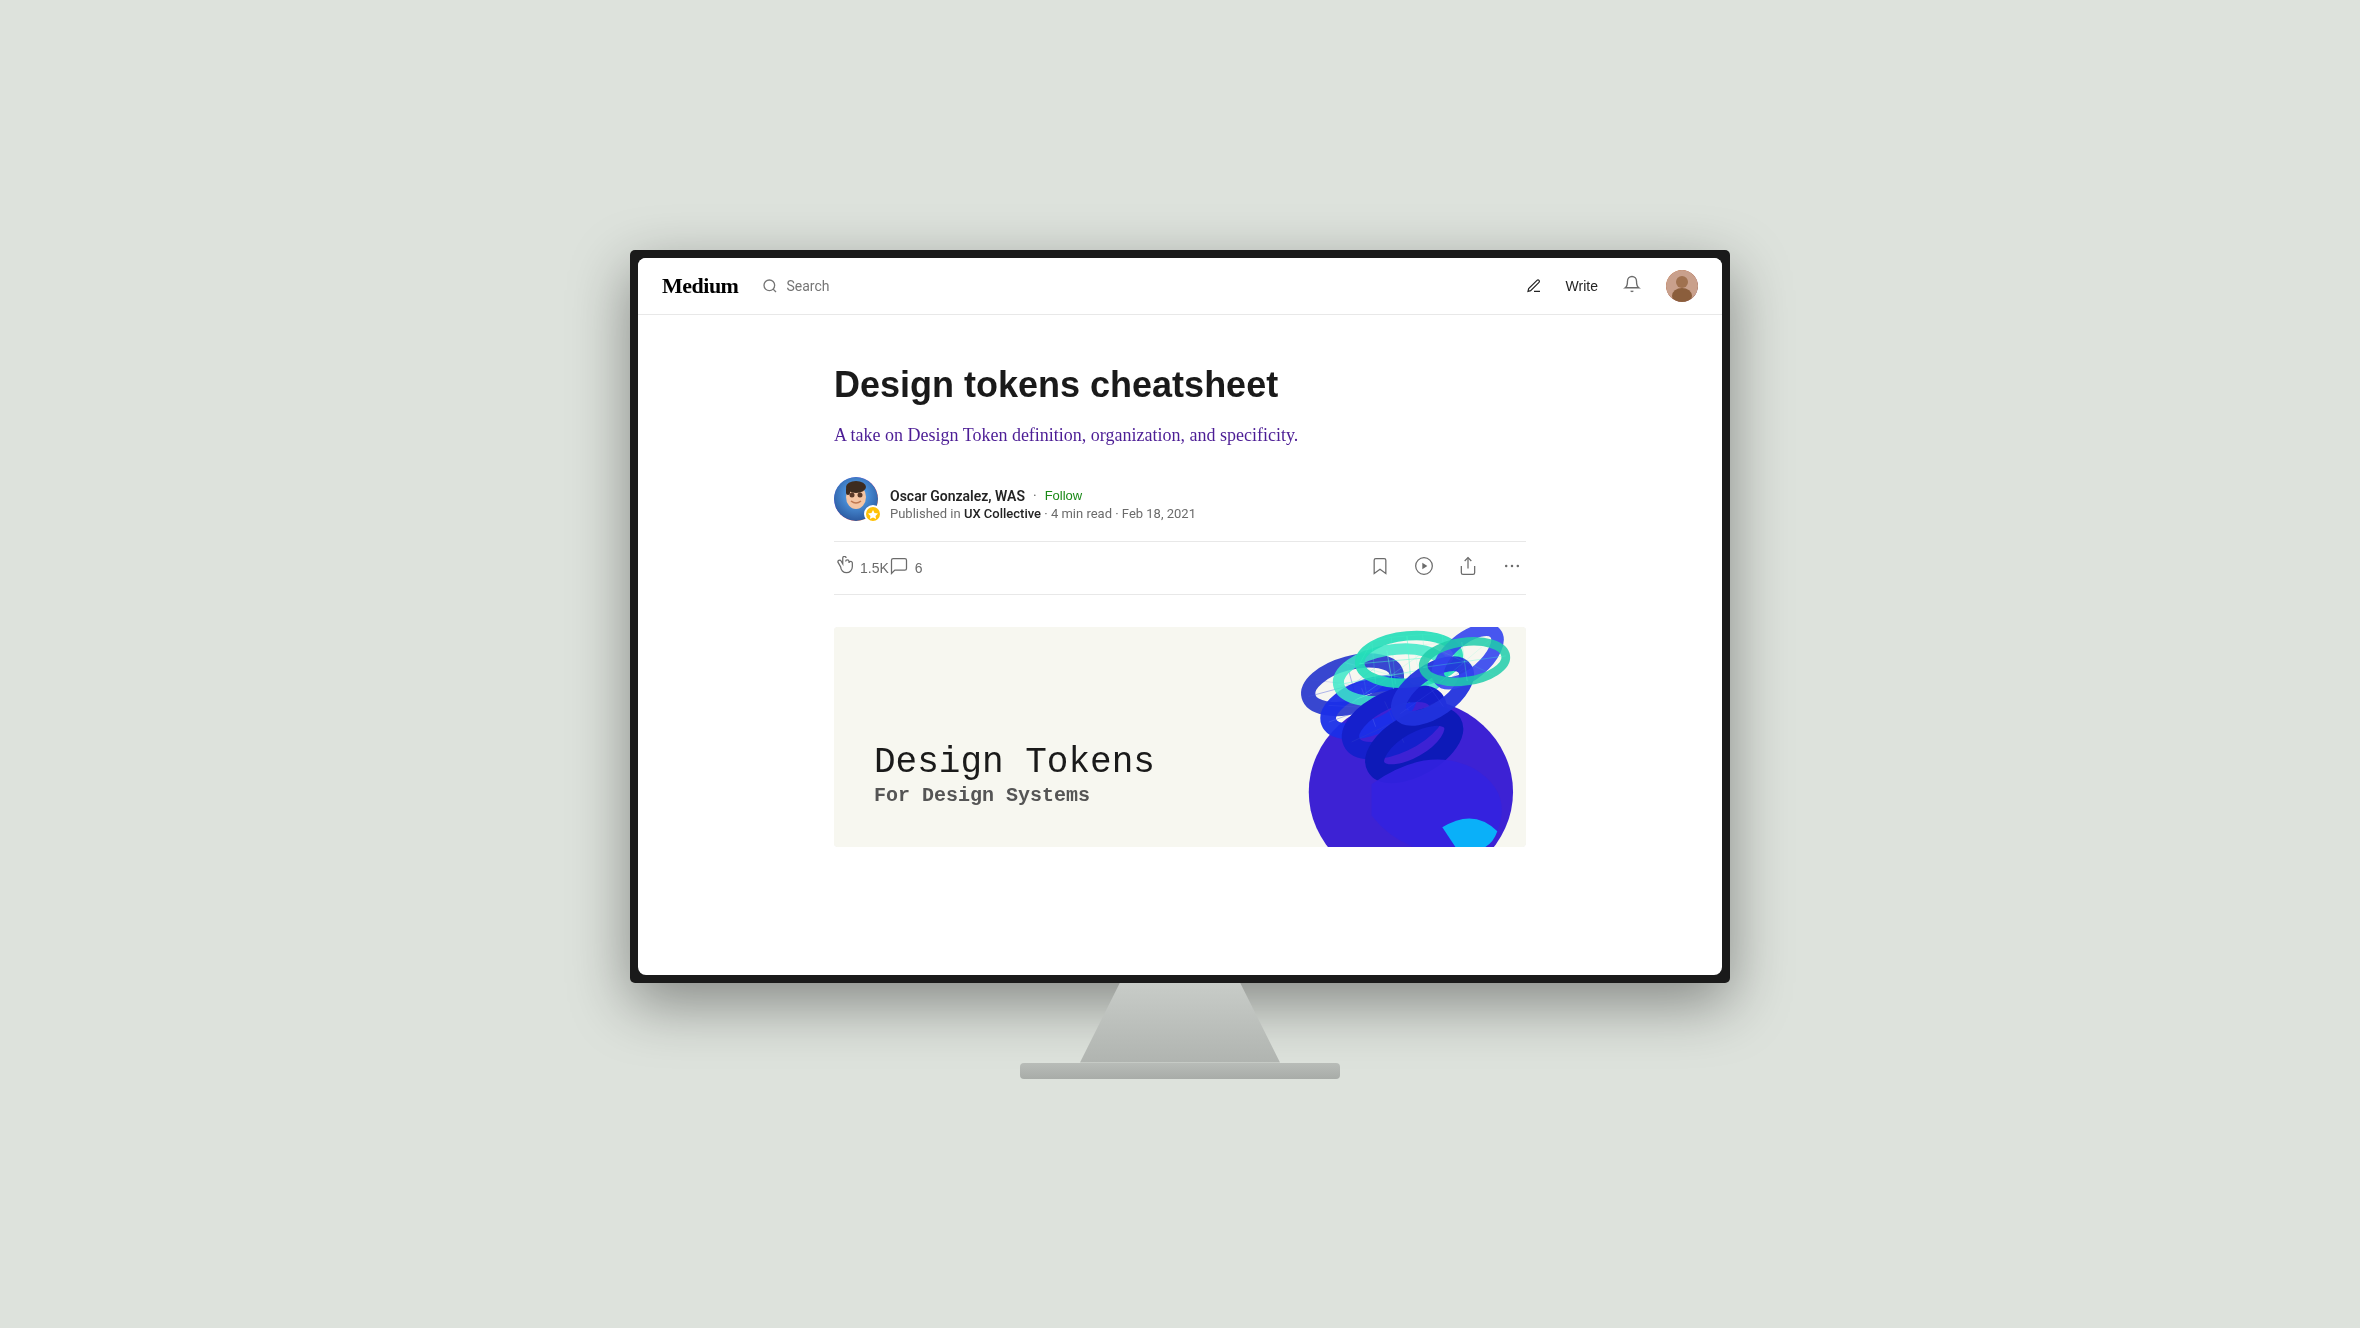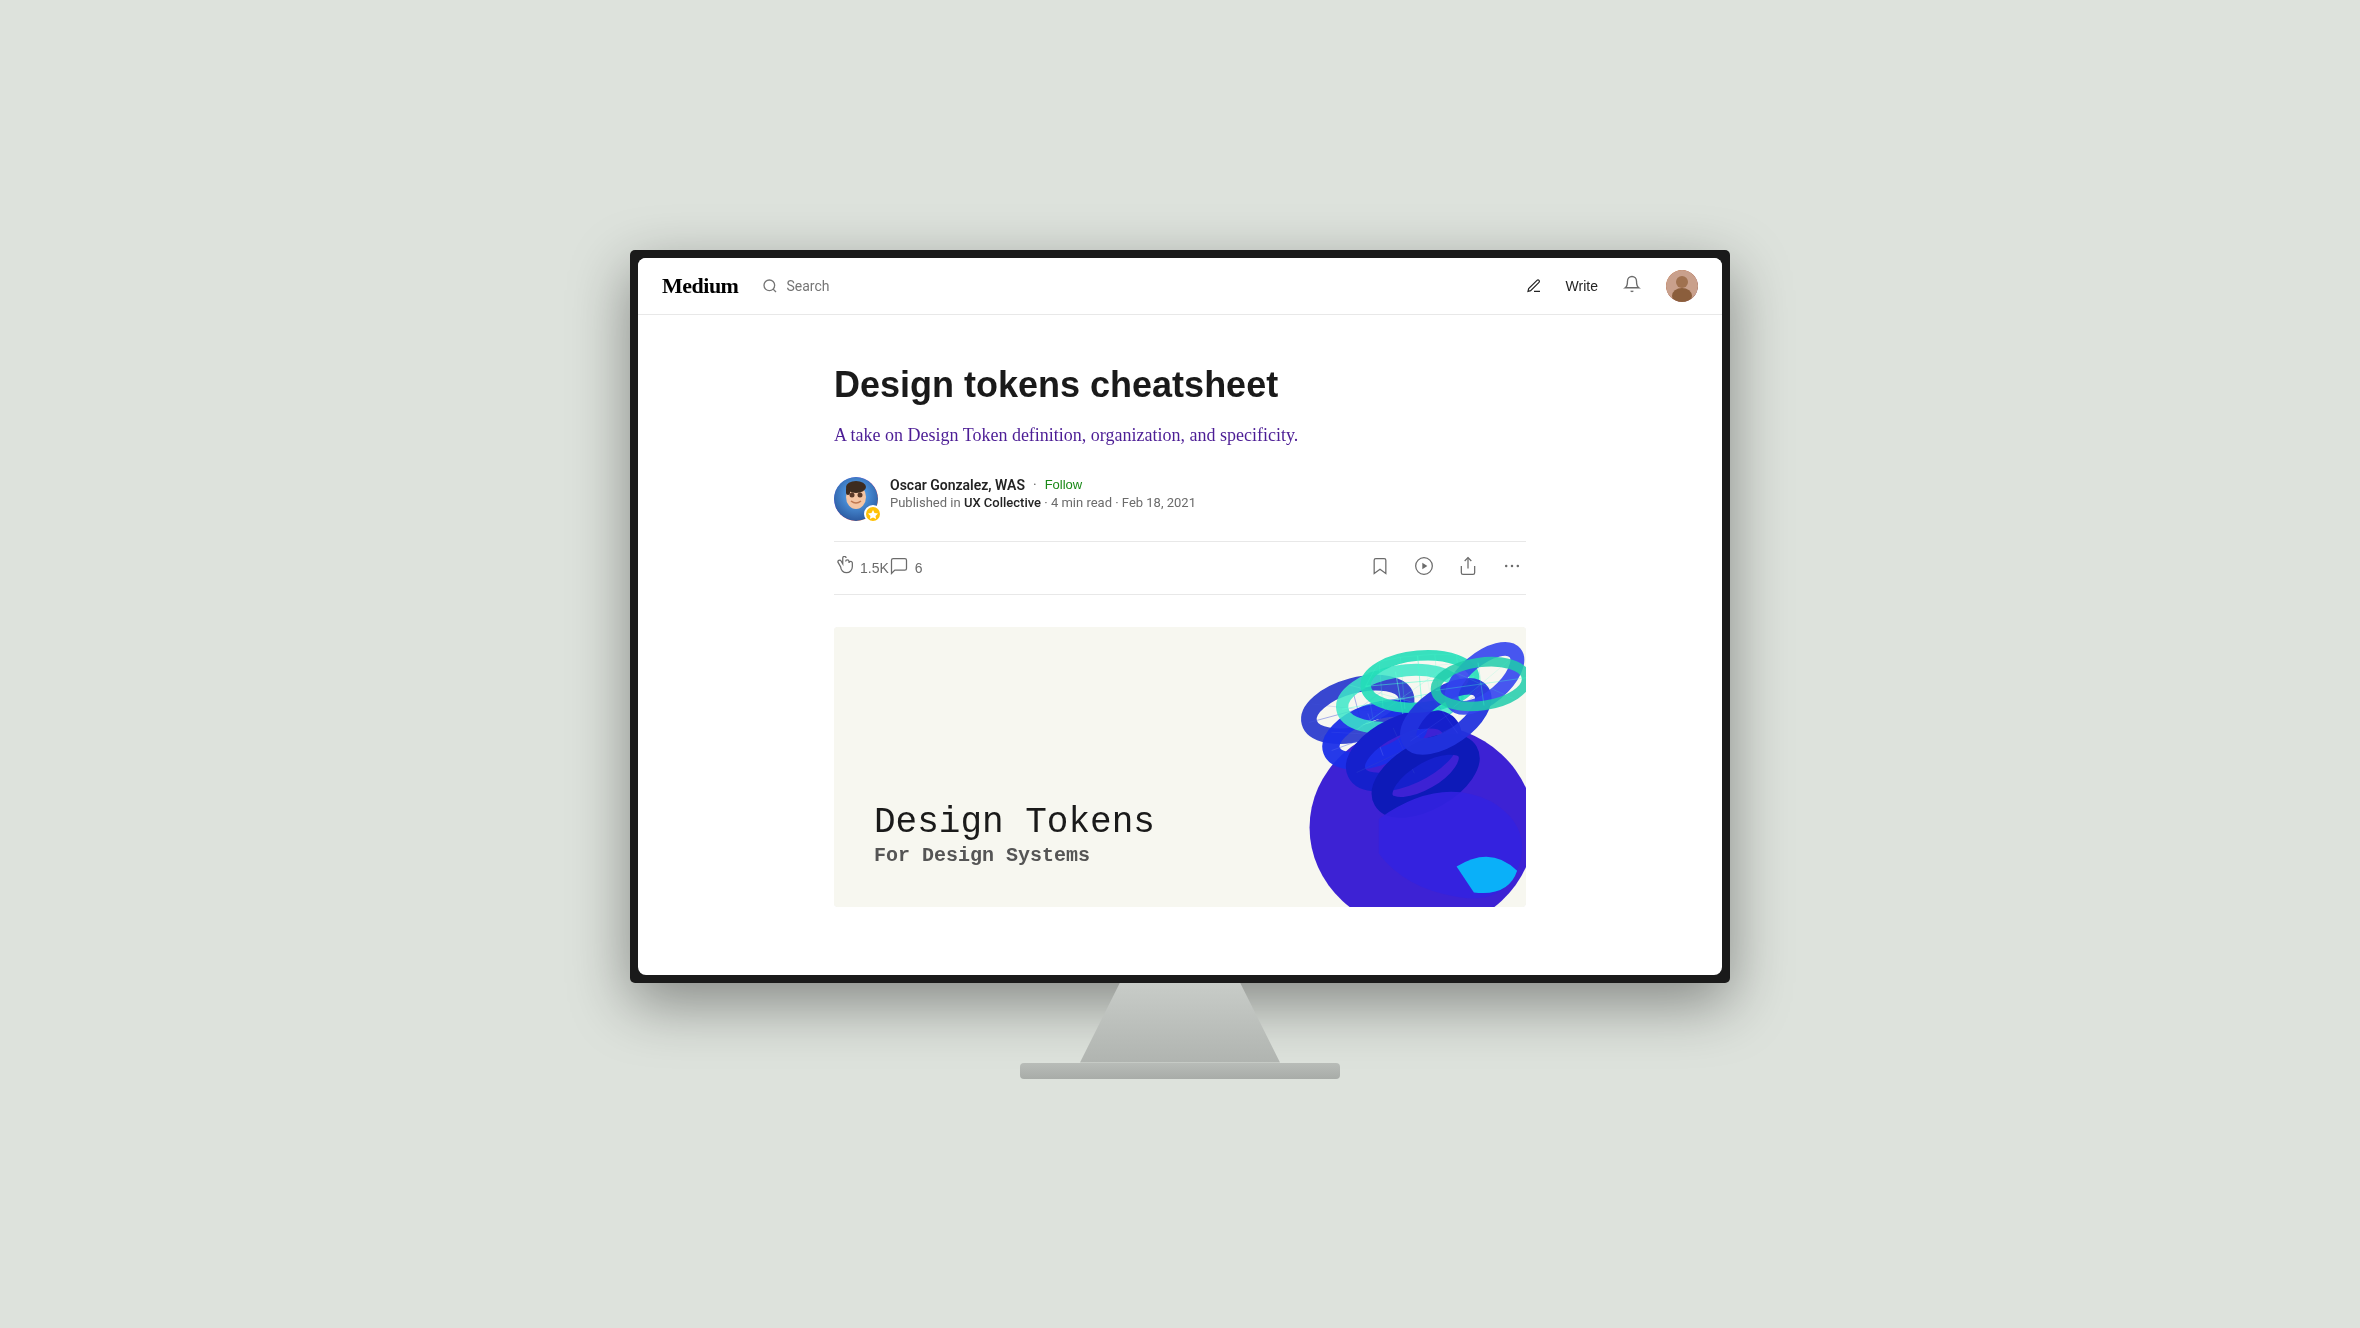--- a/index.html
+++ b/index.html
@@ -148,21 +148,21 @@
     .article-subtitle {
       font-size: 18px;
       color: #4c1d95;
       line-height: 1.5;
       margin-bottom: 28px;
       font-family: Liberation Serif, serif;
     }
 
     .author-row {
       display: flex;
-      align-items: flex-start;
+      align-items: flex-end;
       gap: 12px;
       margin-bottom: 20px;
     }
 
     .author-avatar {
       width: 44px;
       height: 44px;
       border-radius: 50%;
       position: relative;
       flex-shrink: 0;
@@ -284,21 +284,21 @@
       display: flex;
       align-items: center;
       justify-content: center;
       width: 28px;
       height: 28px;
     }
 
     
     .hero-image {
       width: 100%;
-      height: 280px;
+      height: 220px;
       background: #f0f0f0;
       border-radius: 4px;
       overflow: hidden;
       position: relative;
     }
 
     .hero-canvas {
       width: 100%;
       height: 100%;
       position: relative;

